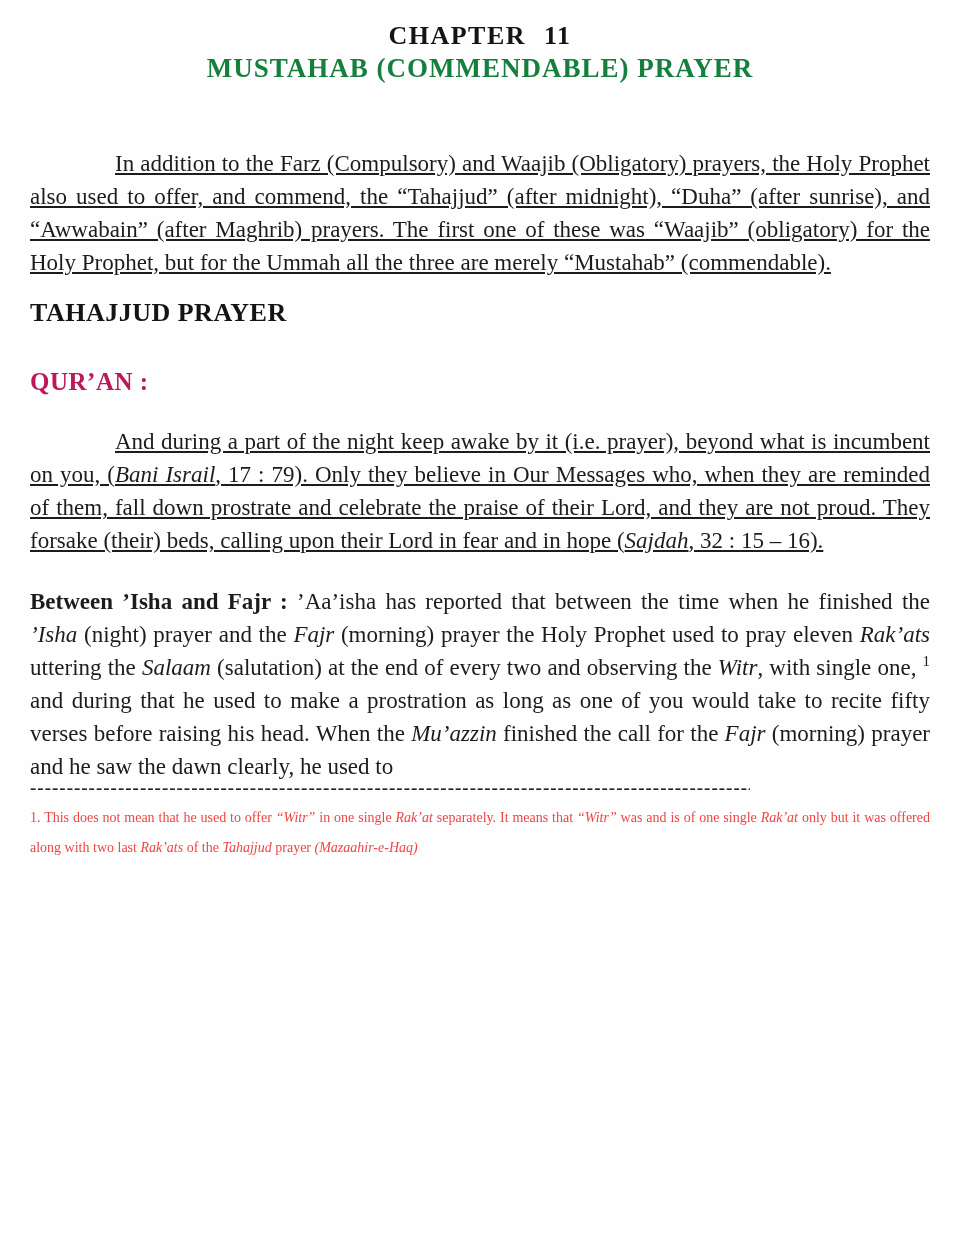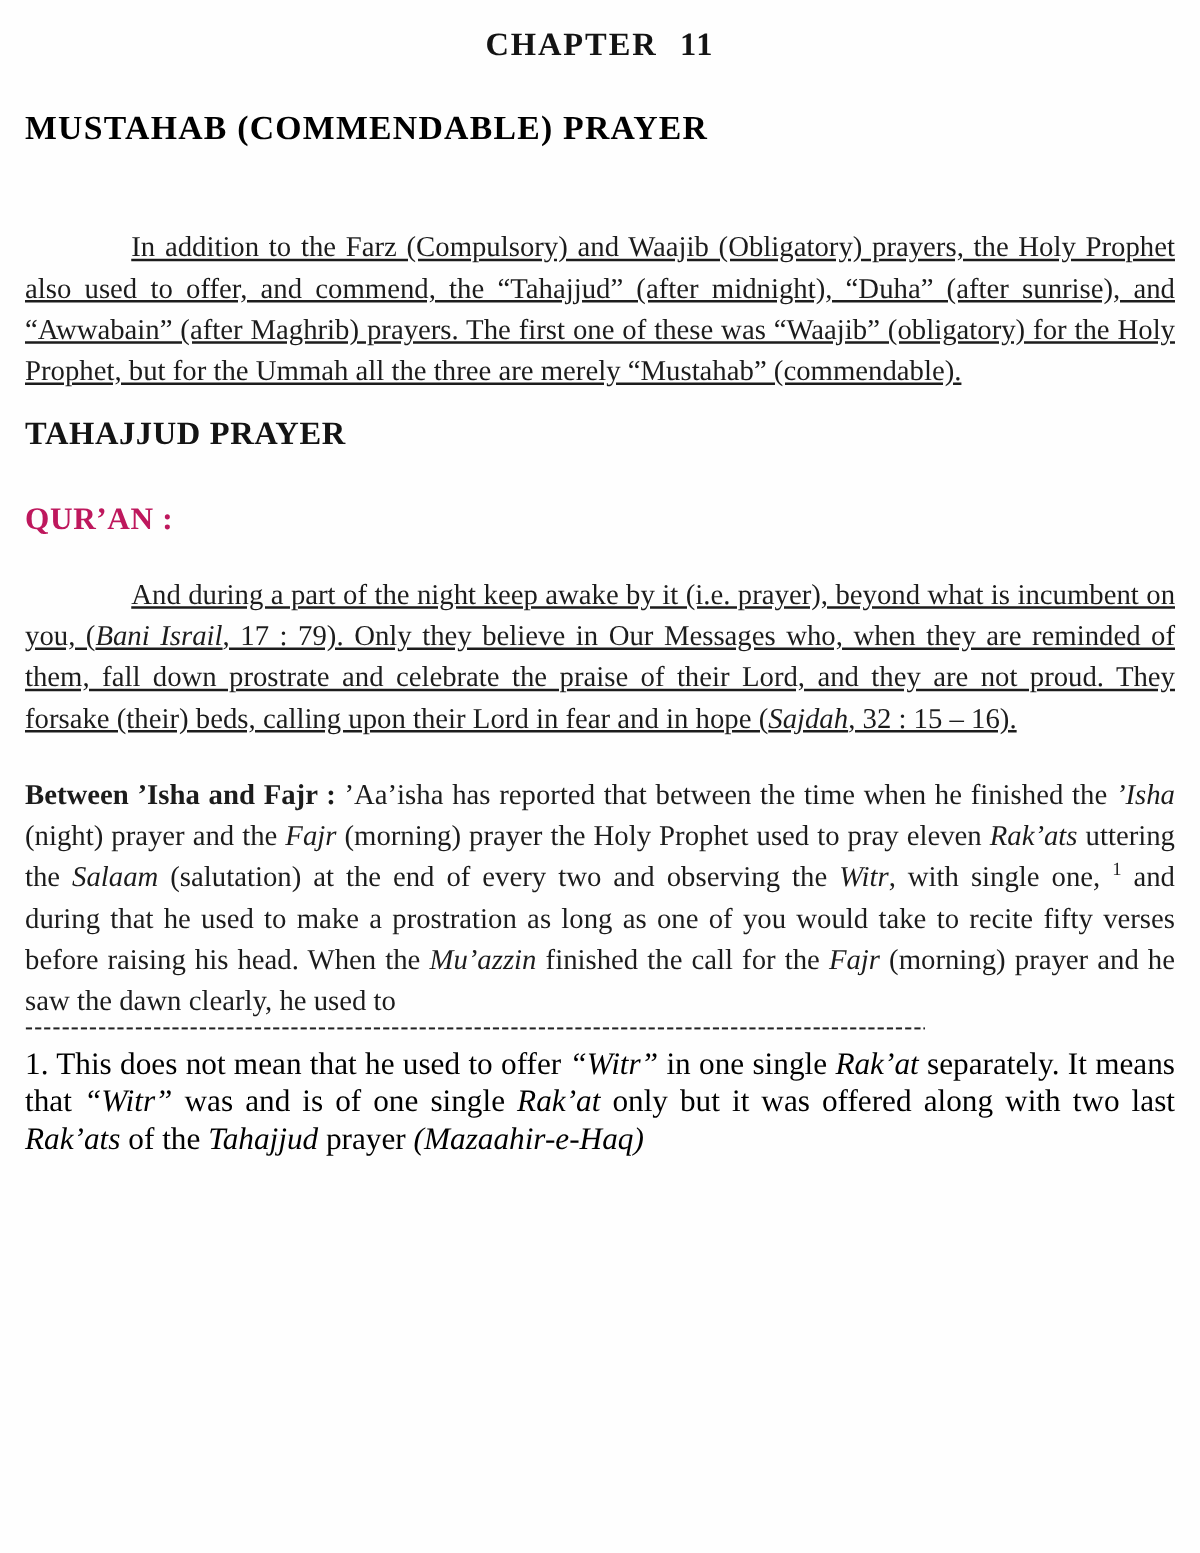--- a/index.html
+++ b/index.html
@@ -5,45 +5,45 @@
   html, body {
     margin: 0;
     padding: 0;
     background: #ffffff;
   }
   .page {
     position: relative;
     width: 960px;
     height: 1242px;
     box-sizing: border-box;
-    padding: 0 20px;
+    padding: 0 30px;
     background: #fefefe;
     color: #1c1c1c;
     font-family: "Liberation Serif", "DejaVu Serif", serif;
     overflow: hidden;
   }
   .page * { margin: 0; }
 
   .chapter-heading {
     margin-top: 20px;
     text-align: center;
     font-size: 26px;
     line-height: 32px;
     font-weight: bold;
     letter-spacing: 1.5px;
     word-spacing: 10px;
     color: #141414;
   }
   .main-title {
-    margin-top: 34px;
+    text-align: center;
     font-size: 27px;
     line-height: 32px;
     font-weight: bold;
     letter-spacing: 1px;
-    color: #000000;
+    color: #15803d;
   }
   .section-heading {
     margin-top: 19px;
     font-size: 26px;
     line-height: 30px;
     font-weight: bold;
     letter-spacing: 0.5px;
     color: #141414;
   }
   .side-heading {
@@ -80,24 +80,24 @@
     line-height: 18px;
     font-size: 19px;
     font-weight: bold;
     letter-spacing: 1px;
     white-space: nowrap;
     overflow: hidden;
     color: #222222;
   }
   .footnote {
     margin-top: 6px;
-    font-size: 25px;
+    font-size: 14px;
     line-height: 30px;
     text-align: justify;
-    color: #000000;
+    color: #ef4444;
   }
 </style>
 </head>
 <body>
 
 <div class="page">
 
   <h1 class="chapter-heading">CHAPTER 11</h1>
 
   <h2 class="main-title">MUSTAHAB (COMMENDABLE) PRAYER</h2>

